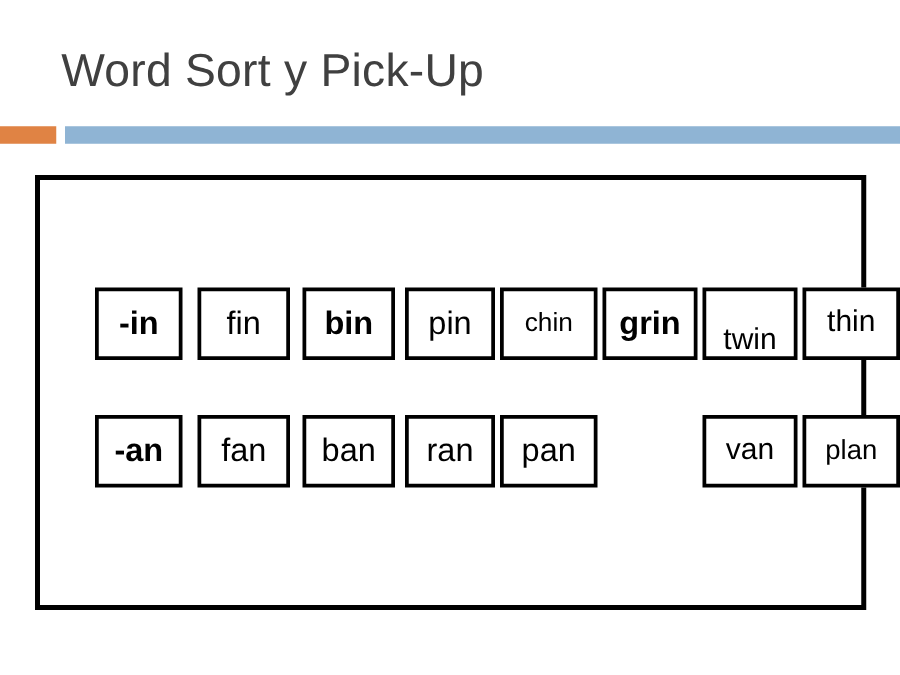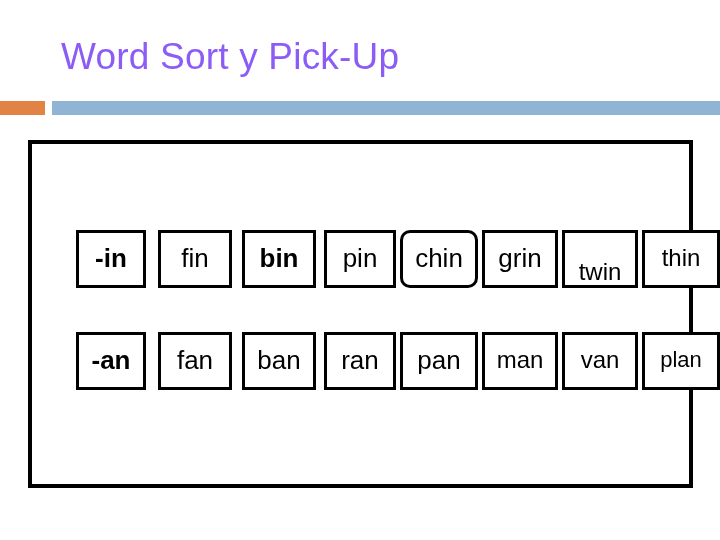--- a/index.html
+++ b/index.html
@@ -12,26 +12,26 @@
     height: 540px;
     background: #ffffff;
     font-family: "Liberation Sans", sans-serif;
     overflow: hidden;
     position: relative;
   }
 
   
   .slide-title {
     position: absolute;
-    left: 61px;
+    left: 49px;
     top: 36px;
     font-size: 37px;
     font-weight: 400;
     letter-spacing: 0.2px;
-    color: #8b5cf6;
+    color: #404040;
     white-space: nowrap;
     line-height: 1.15;
   }
 
   
   .accent-row {
     position: absolute;
     left: 0;
     top: 101px;
     width: 720px;
@@ -115,24 +115,24 @@
       </div>
       <div class="word-card" style="left: 120px; width: 74px; font-size: 26px; font-weight: 400;">
         <span class="word-text">fin</span>
       </div>
       <div class="word-card" style="left: 204px; width: 74px; font-size: 26px; font-weight: 700;">
         <span class="word-text">bin</span>
       </div>
       <div class="word-card" style="left: 286px; width: 72px; font-size: 26px; font-weight: 400;">
         <span class="word-text">pin</span>
       </div>
-      <div class="word-card" style="left: 362px; width: 78px; font-size: 26px; font-weight: 400; border-radius: 10px;">
+      <div class="word-card" style="left: 362px; width: 78px; font-size: 21px; font-weight: 400;">
         <span class="word-text">chin</span>
       </div>
-      <div class="word-card" style="left: 444px; width: 76px; font-size: 26px; font-weight: 400; text-align: center;">
+      <div class="word-card" style="left: 444px; width: 76px; font-size: 26px; font-weight: 700; text-align: center;">
         <span class="word-text">grin</span>
       </div>
       <div class="word-card" style="left: 524px; width: 76px; font-size: 24px; font-weight: 400; align-items: flex-end;">
         <span class="word-text">twin</span>
       </div>
       <div class="word-card" style="left: 604px; width: 78px; font-size: 24px; font-weight: 400; align-items: center;">
         <span class="word-text">thin</span>
       </div>
     </div>
     <div class="word-row row-1">
@@ -144,23 +144,20 @@
       </div>
       <div class="word-card" style="left: 204px; width: 74px; font-size: 26px; font-weight: 400;">
         <span class="word-text">ban</span>
       </div>
       <div class="word-card" style="left: 286px; width: 72px; font-size: 26px; font-weight: 400;">
         <span class="word-text">ran</span>
       </div>
       <div class="word-card" style="left: 362px; width: 78px; font-size: 26px; font-weight: 400;">
         <span class="word-text">pan</span>
       </div>
-      <div class="word-card" style="left: 444px; width: 76px; font-size: 24px; font-weight: 400;">
-        <span class="word-text">man</span>
-      </div>
       <div class="word-card" style="left: 524px; width: 76px; font-size: 24px; font-weight: 400;">
         <span class="word-text">van</span>
       </div>
       <div class="word-card" style="left: 604px; width: 78px; font-size: 22px; font-weight: 400;">
         <span class="word-text">plan</span>
       </div>
     </div>
   </div>
 
 </body></html>

